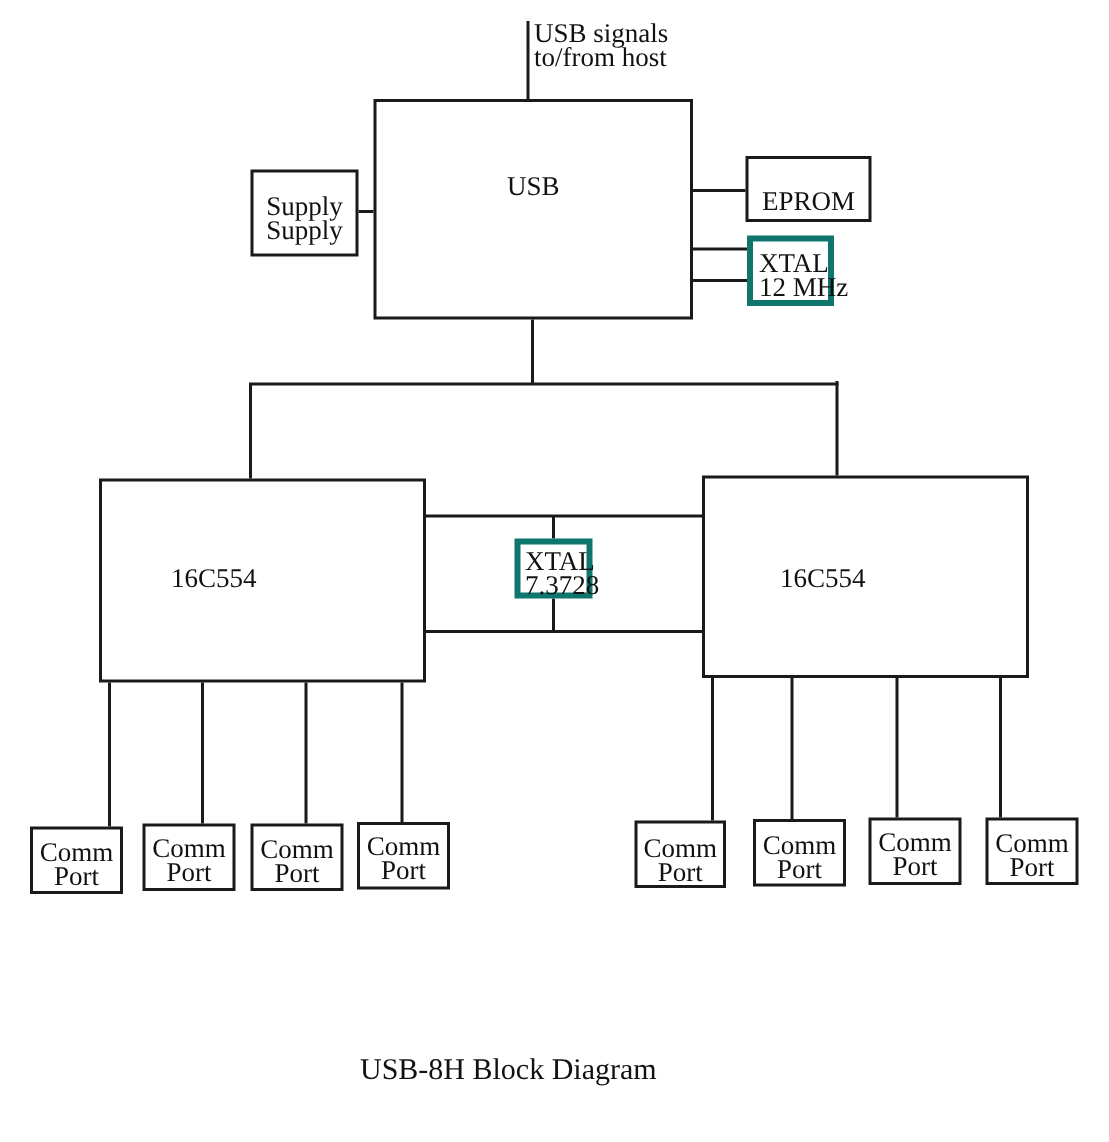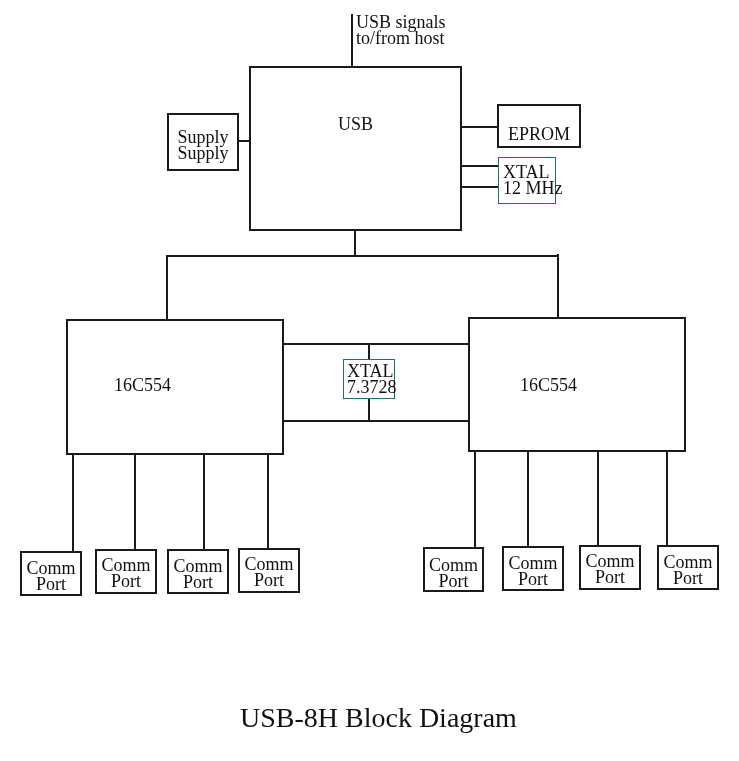--- a/index.html
+++ b/index.html
@@ -1,24 +1,24 @@
 <!DOCTYPE html>
 <html><head>
 <meta charset="utf-8">
 <style>
   html, body { margin:0; padding:0; background:#ffffff; }
   body { width:739px; height:761px; position:relative; overflow:hidden;
          font-family:"Liberation Serif", "DejaVu Serif", serif; color:#111; }
   #canvas { position:absolute; left:0; top:0; width:739px; height:761px; }
   .blk { position:absolute; box-sizing:border-box; border:2px solid #1a1a1a; background:#fff; }
-  .blk.thin { border:1px solid #0f766e; }
+  .blk.thin { border:4px solid #0f766e; }
   .lbl { position:absolute; font-size:18px; line-height:16px; white-space:nowrap; }
   .ctr { text-align:center; }
   .ln { position:absolute; background:#1a1a1a; }
-  .title { position:absolute; font-size:28px; }
+  .title { position:absolute; font-size:20px; }
 </style>
 </head>
 <body>
 
 <div id="canvas">
 
   <div class="ln" style="left:351px;top:14px;width:2px;height:54px;"></div>
   <div class="ln" style="left:237px;top:140px;width:13px;height:2px;"></div>
   <div class="ln" style="left:460px;top:126px;width:38px;height:2px;"></div>
   <div class="ln" style="left:460px;top:165px;width:38px;height:2px;"></div>
@@ -40,21 +40,21 @@
   <div class="ln" style="left:474px;top:449px;width:2px;height:100px;"></div>
   <div class="ln" style="left:527px;top:448px;width:2px;height:100px;"></div>
   <div class="ln" style="left:597px;top:448px;width:2px;height:100px;"></div>
   <div class="ln" style="left:666px;top:448px;width:2px;height:100px;"></div>
 
   <div class="lbl" style="left:356px;top:14px;">
     <div>USB signals</div>
     <div>to/from host</div>
   </div>
 
-  <div class="blk" style="left:249px;top:66px;width:213px;height:165px;">
+  <div class="blk" style="left:249px;top:66px;width:213px;height:147px;">
     <div class="lbl ctr" style="left:0;right:0;top:48px;">
       <div>USB</div>
     </div>
   </div>
 
   <div class="blk" style="left:167px;top:113px;width:72px;height:58px;">
     <div class="lbl ctr" style="left:0;right:0;top:14px;">
       <div>Supply</div>
       <div>Supply</div>
     </div>

